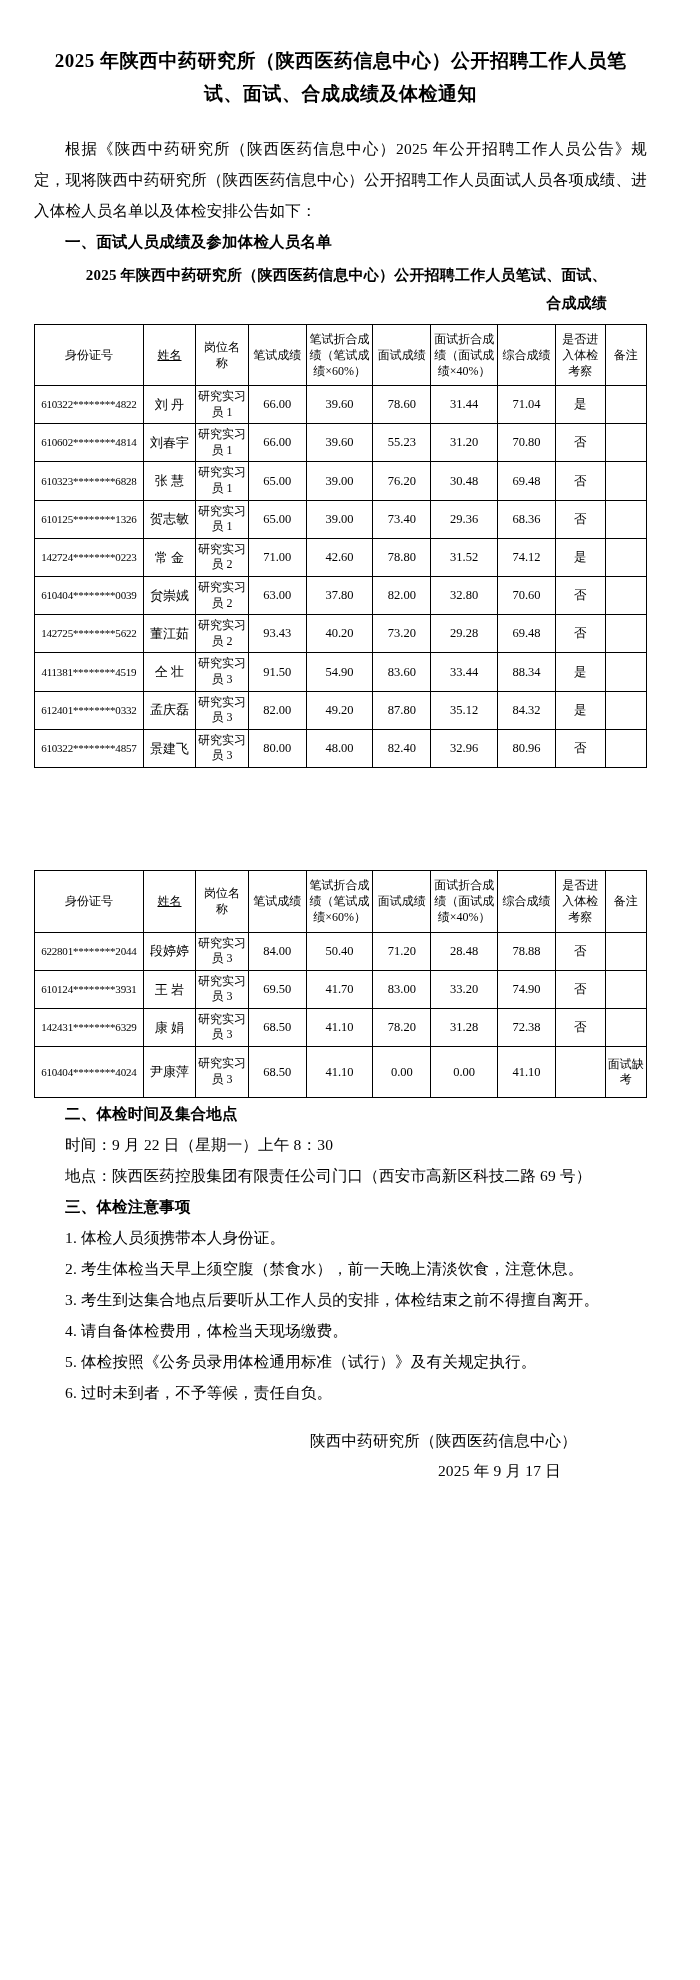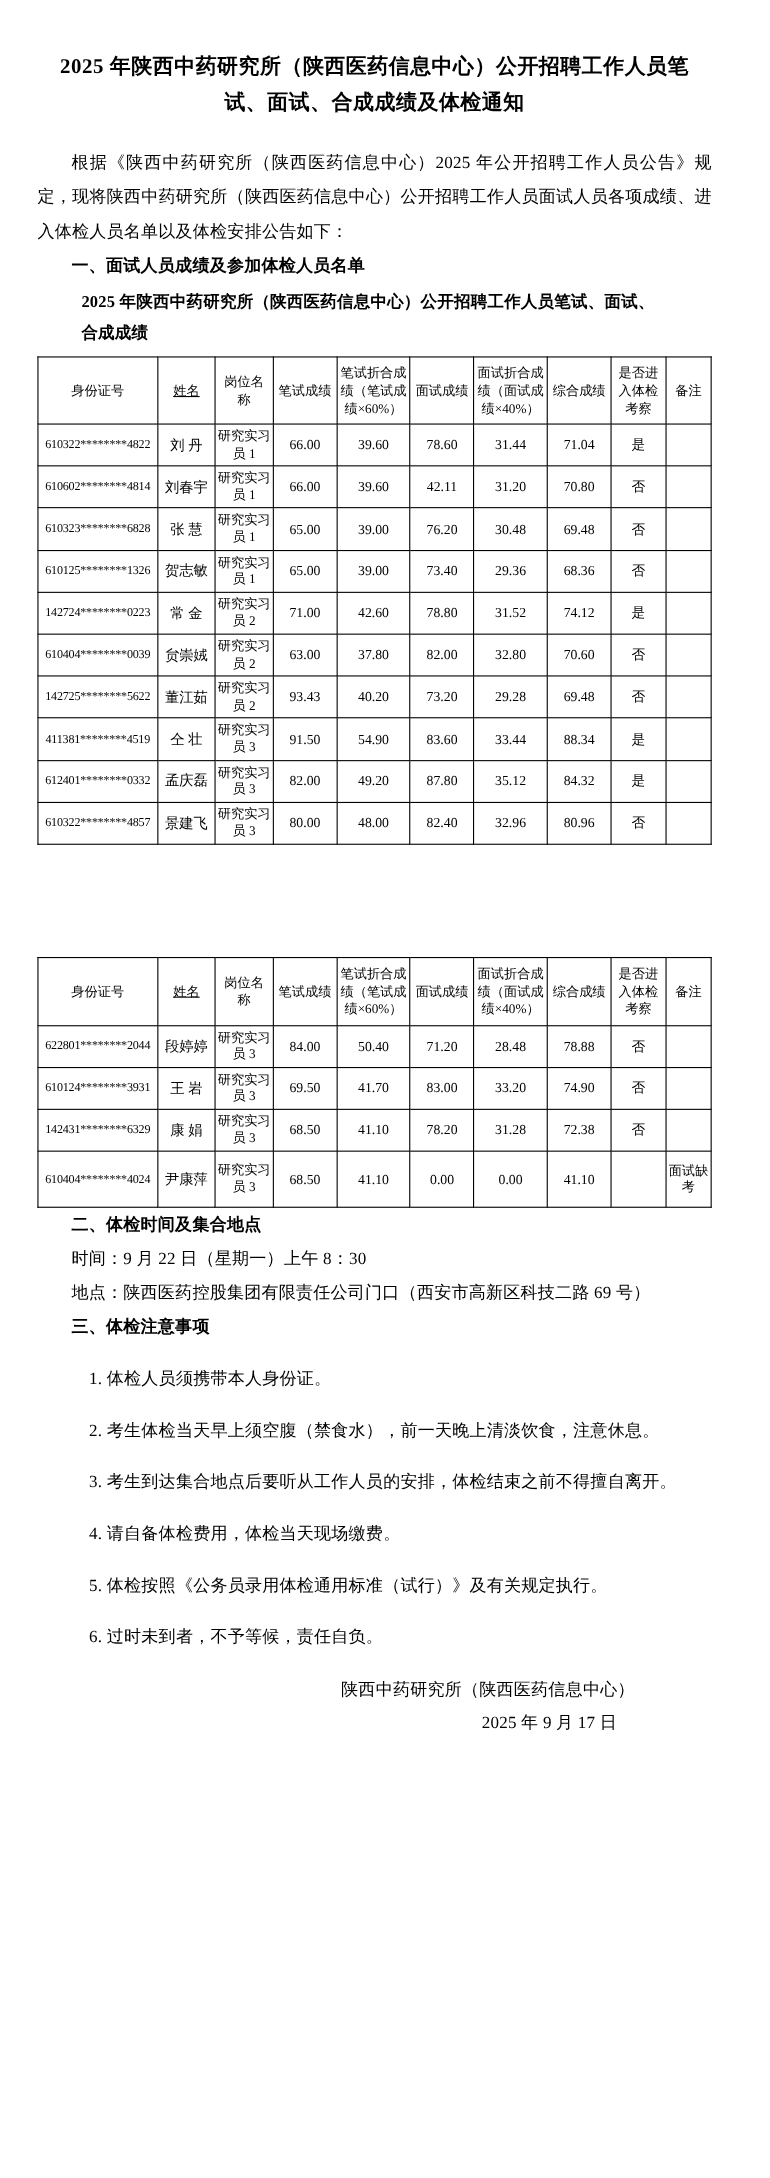--- a/index.html
+++ b/index.html
@@ -39,21 +39,21 @@
   .section-head {
     font-size: 15.5px;
     font-weight: bold;
     line-height: 2.0;
     text-indent: 2em;
     margin: 0;
     letter-spacing: 0.2px;
     font-family: Liberation Serif, serif;
   }
   .table-caption {
-    text-align: left;
+    text-align: right;
     font-size: 15px;
     font-weight: bold;
     line-height: 1.9;
     margin: 4px 40px 6px 40px;
     letter-spacing: 0.2px;
   }
   table.grades {
     border-collapse: collapse;
     width: 100%;
     margin: 6px 0 0 0;
@@ -95,21 +95,21 @@
   .spacer-between-tables {
     height: 96px;
   }
   .notice-list {
     font-size: 15.5px;
     line-height: 2.0;
     letter-spacing: 0.2px;
   }
   .notice-line {
     text-indent: 2em;
-    margin: 16px;
+    margin: 0;
     text-align: justify;
   }
   .contact-line {
     font-size: 15.5px;
     line-height: 2.0;
     margin: 22px 0 0 0;
     text-indent: 2em;
     letter-spacing: 0.2px;
   }
   .sign {
@@ -173,21 +173,21 @@
         <td class="num">71.04</td>
         <td class="num">是</td>
         <td class="remark"></td>
       </tr>
       <tr>
         <td class="idcard">610602********4814</td>
         <td class="name">刘春宇</td>
         <td class="post">研究实习员 1</td>
         <td class="num">66.00</td>
         <td class="num">39.60</td>
-        <td class="num">42.11</td>
+        <td class="num">55.23</td>
         <td class="num">31.20</td>
         <td class="num">70.80</td>
         <td class="num">否</td>
         <td class="remark"></td>
       </tr>
       <tr>
         <td class="idcard">610323********6828</td>
         <td class="name">张 慧</td>
         <td class="post">研究实习员 1</td>
         <td class="num">65.00</td>

